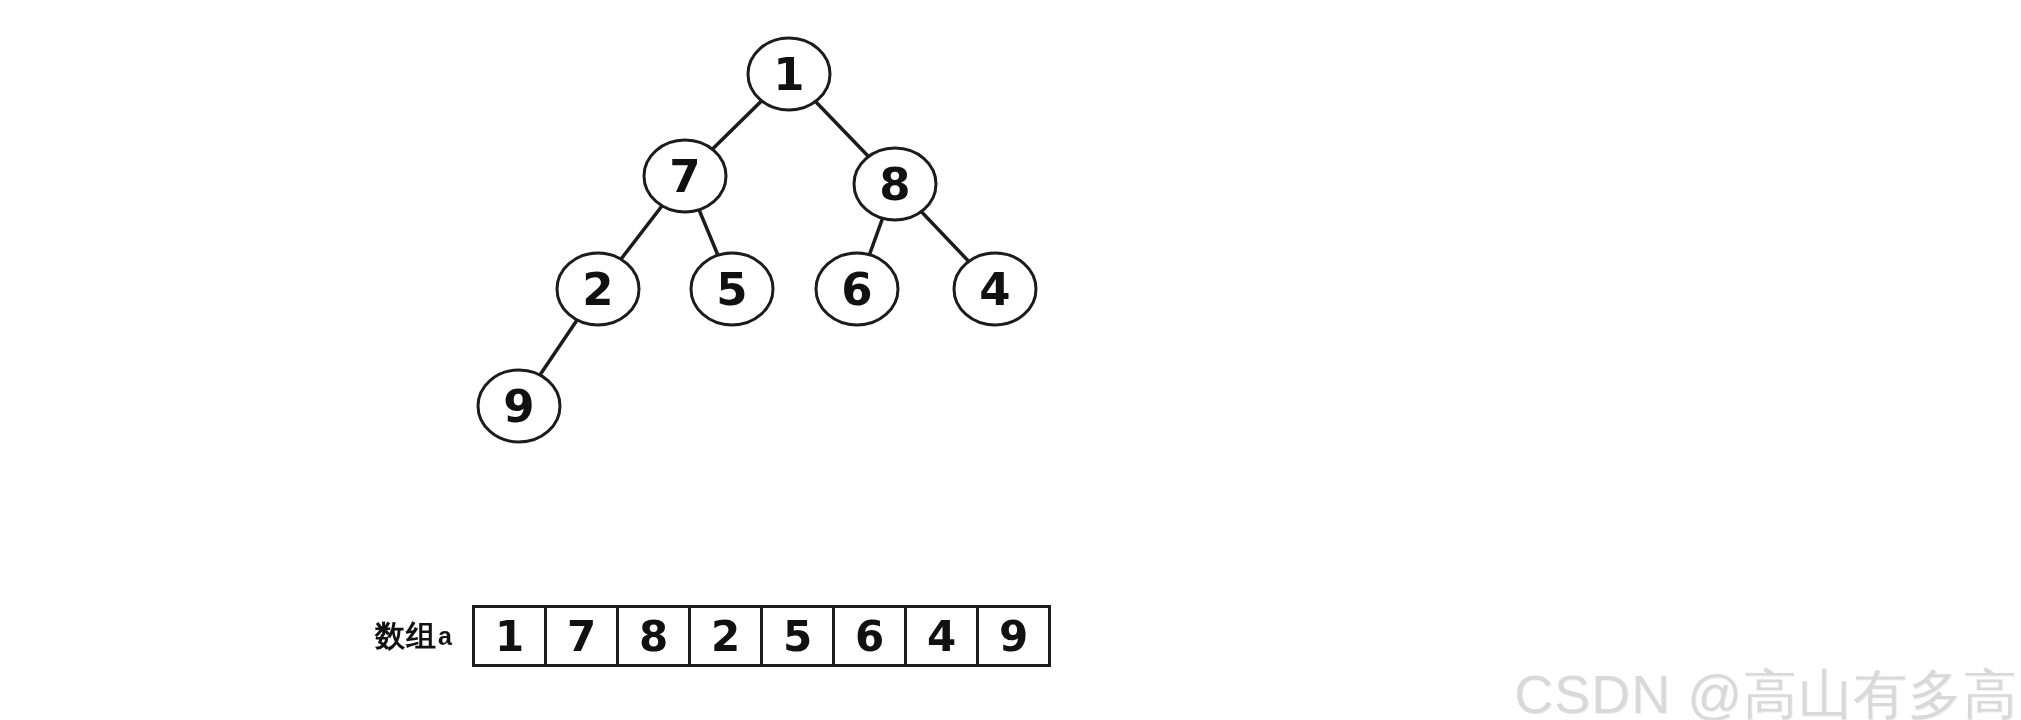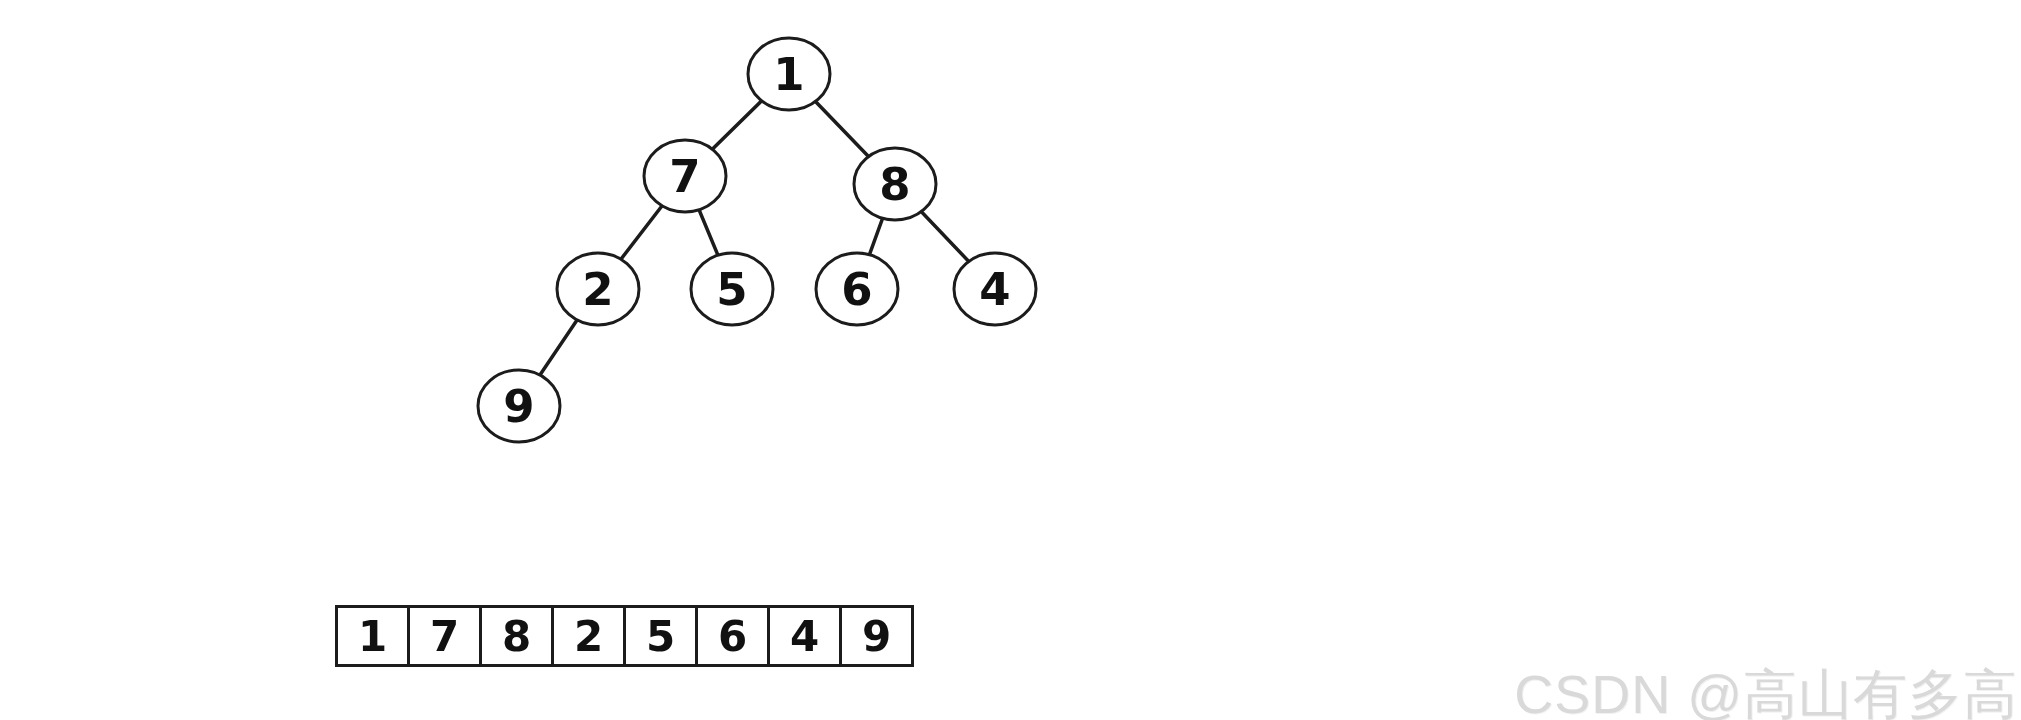--- a/index.html
+++ b/index.html
@@ -148,20 +148,24 @@
           <text x="995" y="305" class="node-text">4</text>
         </g>
         <g>
           <ellipse cx="519" cy="406" rx="41" ry="36" class="node-ellipse"></ellipse>
           <text x="519" y="422" class="node-text">9</text>
         </g>
       </g>
   </svg>
 
   <div class="array-section">
+    <div class="array-label">
+      <span class="cn">数组</span>
+        <span class="suffix">a</span>
+    </div>
     <div class="array-cells" id="array-cells">
         <div class="array-cell">
           <span>1</span>
         </div>
         <div class="array-cell">
           <span>7</span>
         </div>
         <div class="array-cell">
           <span>8</span>
         </div>

